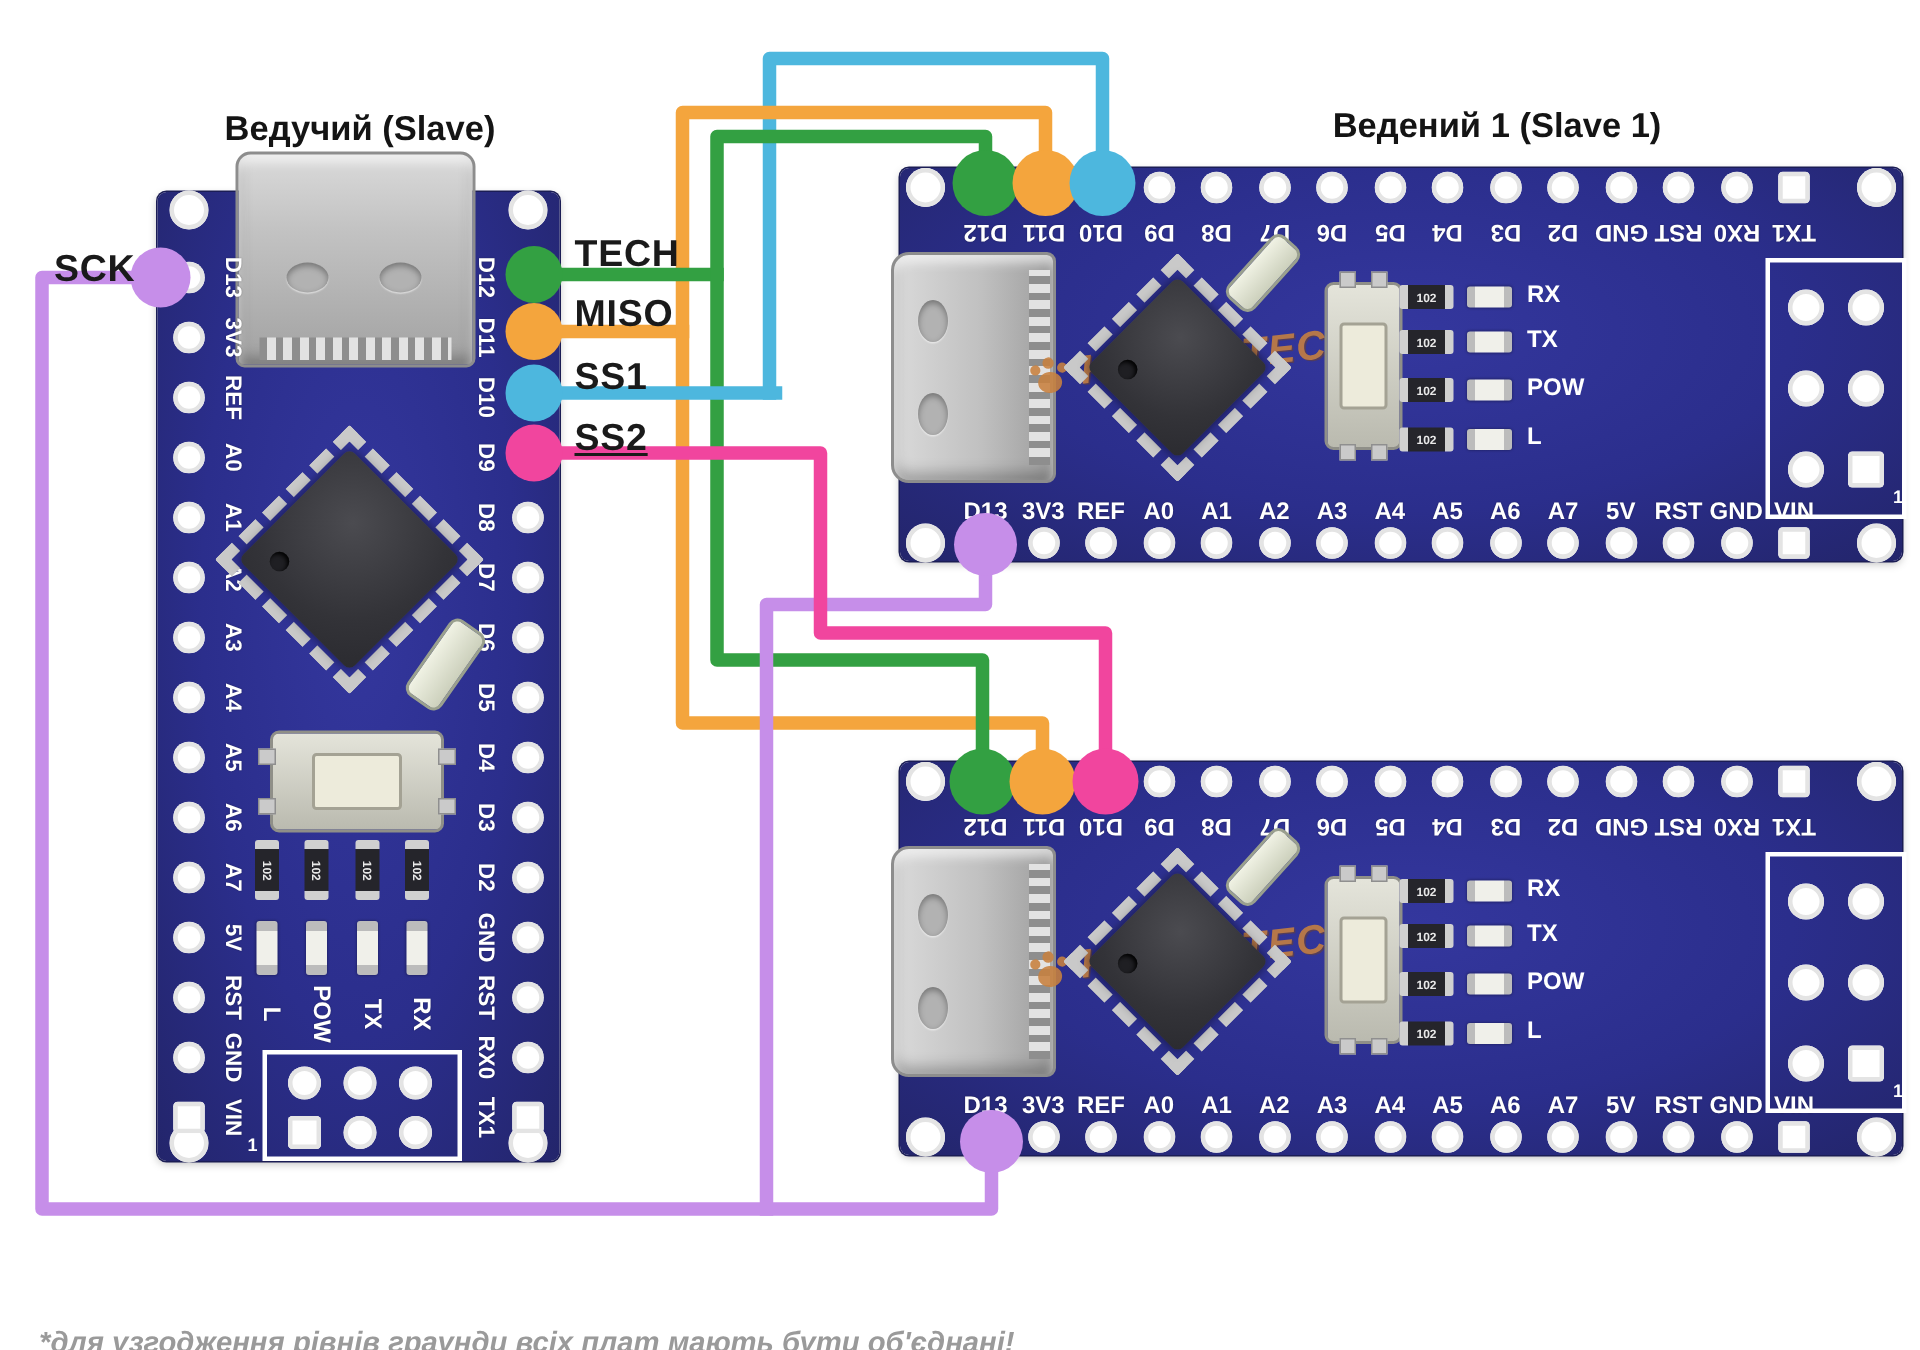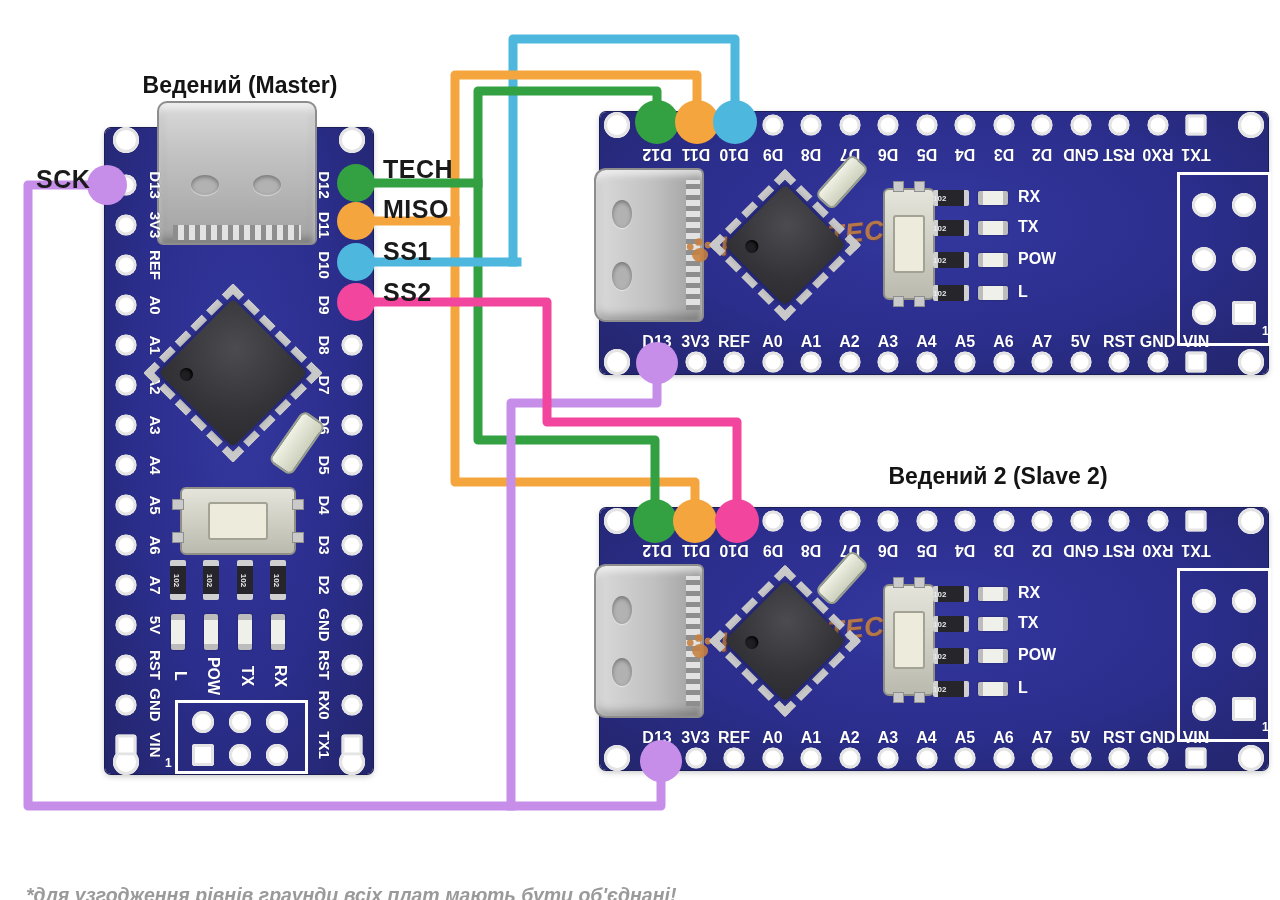--- a/index.html
+++ b/index.html
@@ -35,42 +35,42 @@
              box-shadow:0 0 7px rgba(0,0,0,.55);}
   .chip-dot{position:absolute;width:13px;height:13px;border-radius:50%;background:#1f1f23;
             left:14px;bottom:12px;box-shadow:inset 0 2px 3px #000;}
   .crystal{position:absolute;background:linear-gradient(180deg,#f0f2e4,#ccd0bc);
            border:2px solid #9aa08e;border-radius:7px;}
   .btn{position:absolute;background:linear-gradient(180deg,#e4e4da,#babaaf);
        border:2px solid #8f8f88;border-radius:6px;}
   .btn-cap{position:absolute;left:50%;top:50%;transform:translate(-50%,-50%);
            background:#edebdb;border:2px solid #a4a294;border-radius:3px;}
   .btn-leg{position:absolute;background:#cacaca;border:1px solid #8f8f8f;}
-  .res{position:absolute;border-radius:2px;display:flex;align-items:center;justify-content:flex-start;
+  .res{position:absolute;border-radius:2px;display:flex;align-items:center;justify-content:center;
        color:#e9e9e9;font-size:8px;font-weight:bold;
        background:linear-gradient(90deg,#d0d0d0 0 15%,#25252b 15% 85%,#d0d0d0 85%);}
   .res.vert{background:linear-gradient(180deg,#d0d0d0 0 15%,#25252b 15% 85%,#d0d0d0 85%);}
   .led{position:absolute;border-radius:2px;box-shadow:0 0 2px rgba(0,0,0,.45);
        background:linear-gradient(90deg,#bcbcbc 0 18%,#f0f0ea 18% 82%,#bcbcbc 82%);}
   .led.vert{background:linear-gradient(180deg,#bcbcbc 0 18%,#f0f0ea 18% 82%,#bcbcbc 82%);}
   .led-label{position:absolute;color:#fff;font-weight:bold;font-size:16px;white-space:nowrap;}
   .icsp{position:absolute;border:3px solid #fff;}
   .pin1{position:absolute;color:#fff;font-weight:bold;font-size:12px;}
   .watermark{position:absolute;display:flex;align-items:center;gap:6px;
              transform:rotate(-6deg);opacity:.88;}
   .wm-text{font-weight:bold;font-style:italic;font-size:27px;letter-spacing:1px;color:#c8813f;
            text-shadow:1px 1px 0 rgba(120,70,25,.55);}
   .wire-svg{position:absolute;left:0;top:0;}
 </style>
 </head>
 <body>
 
 <div class="canvas" id="canvas">
-  <div class="title" style="left:85px;top:72px;width:310px;">Ведений (Master)</div>
-  <div class="title" style="left:828px;top:463px;width:340px;">Ведений 2 (Slave 2)</div>
+  <div class="title" style="left:85px;top:72px;width:310px;">Ведучий (Slave)</div>
+  <div class="title" style="left:828px;top:70px;width:340px;">Ведений 1 (Slave 1)</div>
   <div class="footnote" style="left:26px;top:884px;font-weight:bold;">*для узгодження рівнів граунди всіх плат мають бути об'єднані!</div>
 <div class="board" style="left: 105px; top: 128px; width: 268px; height: 646px;">
       <div class="hole" style="left: 21px; top: 12px; width: 26px; height: 26px;"></div>
       <div class="hole" style="left: 247px; top: 12px; width: 26px; height: 26px;"></div>
       <div class="hole" style="left: 21px; top: 634px; width: 26px; height: 26px;"></div>
       <div class="hole" style="left: 247px; top: 634px; width: 26px; height: 26px;"></div>
       <div class="usb" style="left: 52px; top: -27px; width: 156px; height: 140px;">
         <div class="dimple" style="left: 32px; top: 72px; width: 28px; height: 20px;"></div>
         <div class="dimple" style="left: 94px; top: 72px; width: 28px; height: 20px;"></div>
         <div class="teeth-h" style="left: 14px; right: 14px; bottom: 3px; height: 15px;"></div>
@@ -446,14 +446,14 @@
       <circle cx="695" cy="521" r="22" fill="#f4a53d"></circle>
       <circle cx="356" cy="262" r="19" fill="#4db7de"></circle>
       <circle cx="735" cy="122" r="22" fill="#4db7de"></circle>
       <circle cx="356" cy="302" r="19" fill="#f1459e"></circle>
       <circle cx="737" cy="521" r="22" fill="#f1459e"></circle>
     </svg>
     <div class="sig-label" style="left: 36px; top: 165px;">SCK</div>
     <div class="sig-label" style="left: 383px; top: 155px;">TECH</div>
     <div class="sig-label" style="left: 383px; top: 195px;">MISO</div>
     <div class="sig-label" style="left: 383px; top: 237px;">SS1</div>
-    <div class="sig-label" style="left: 383px; top: 278px;">SS2</div>
+    <div class="sig-label" style="left: 383px; top: 278px; text-decoration: underline;">SS2</div>
   </div>
 
 </body></html>

